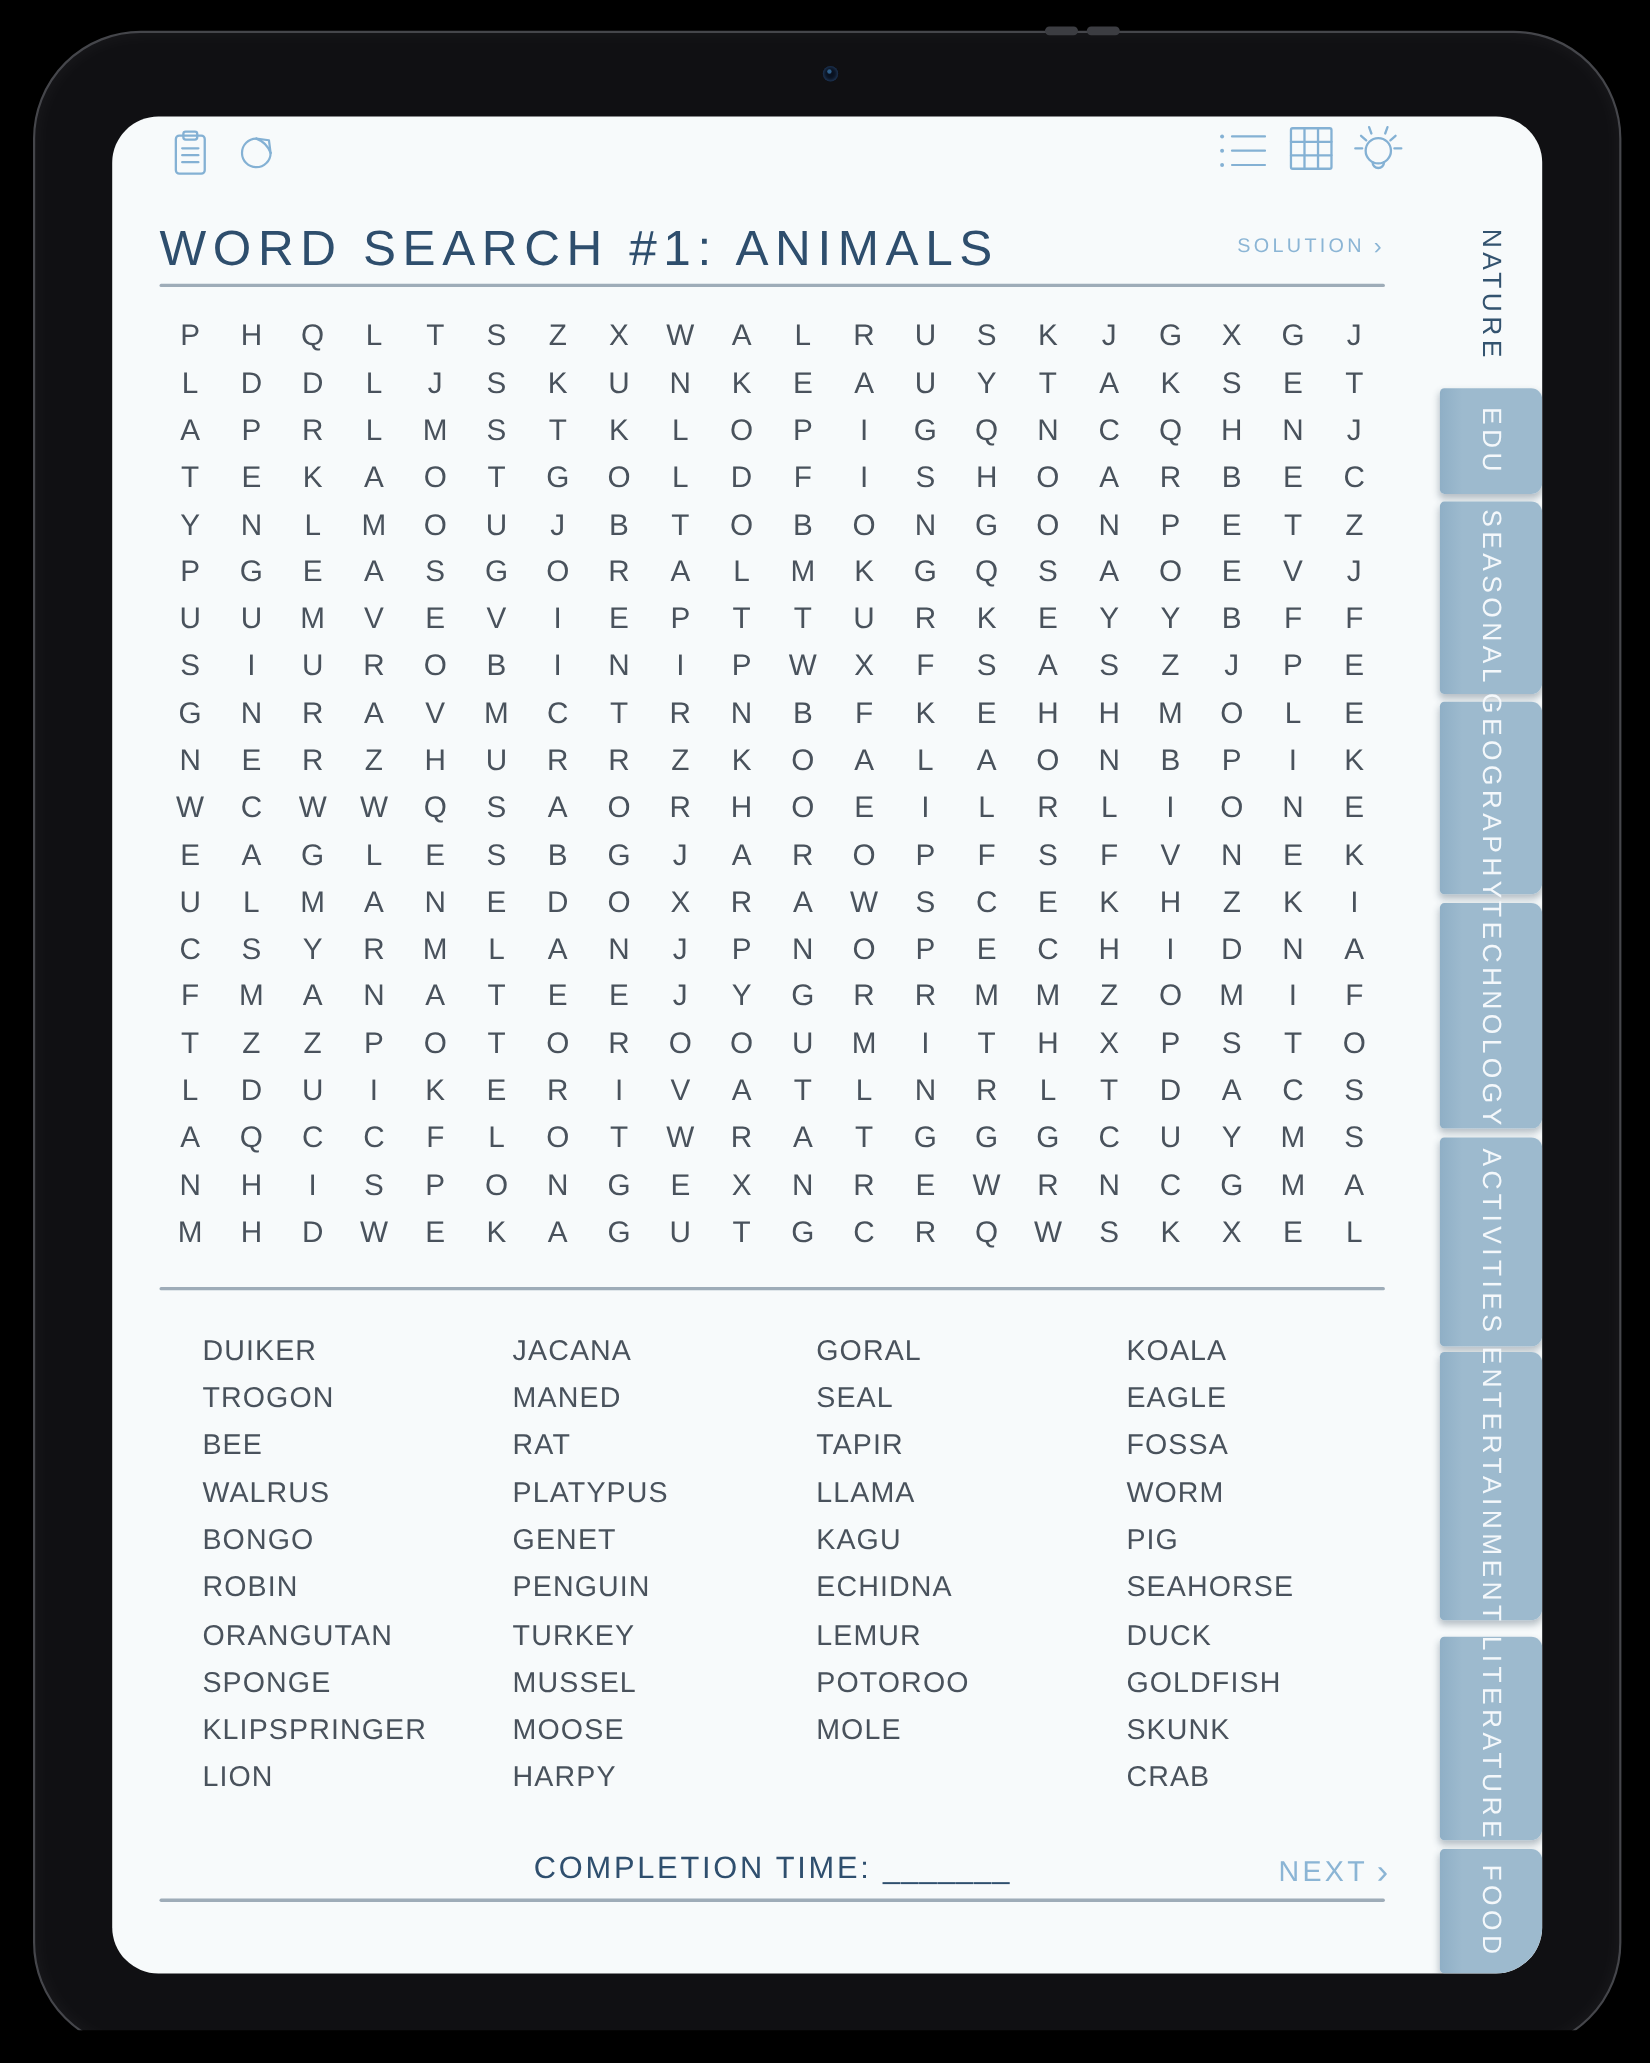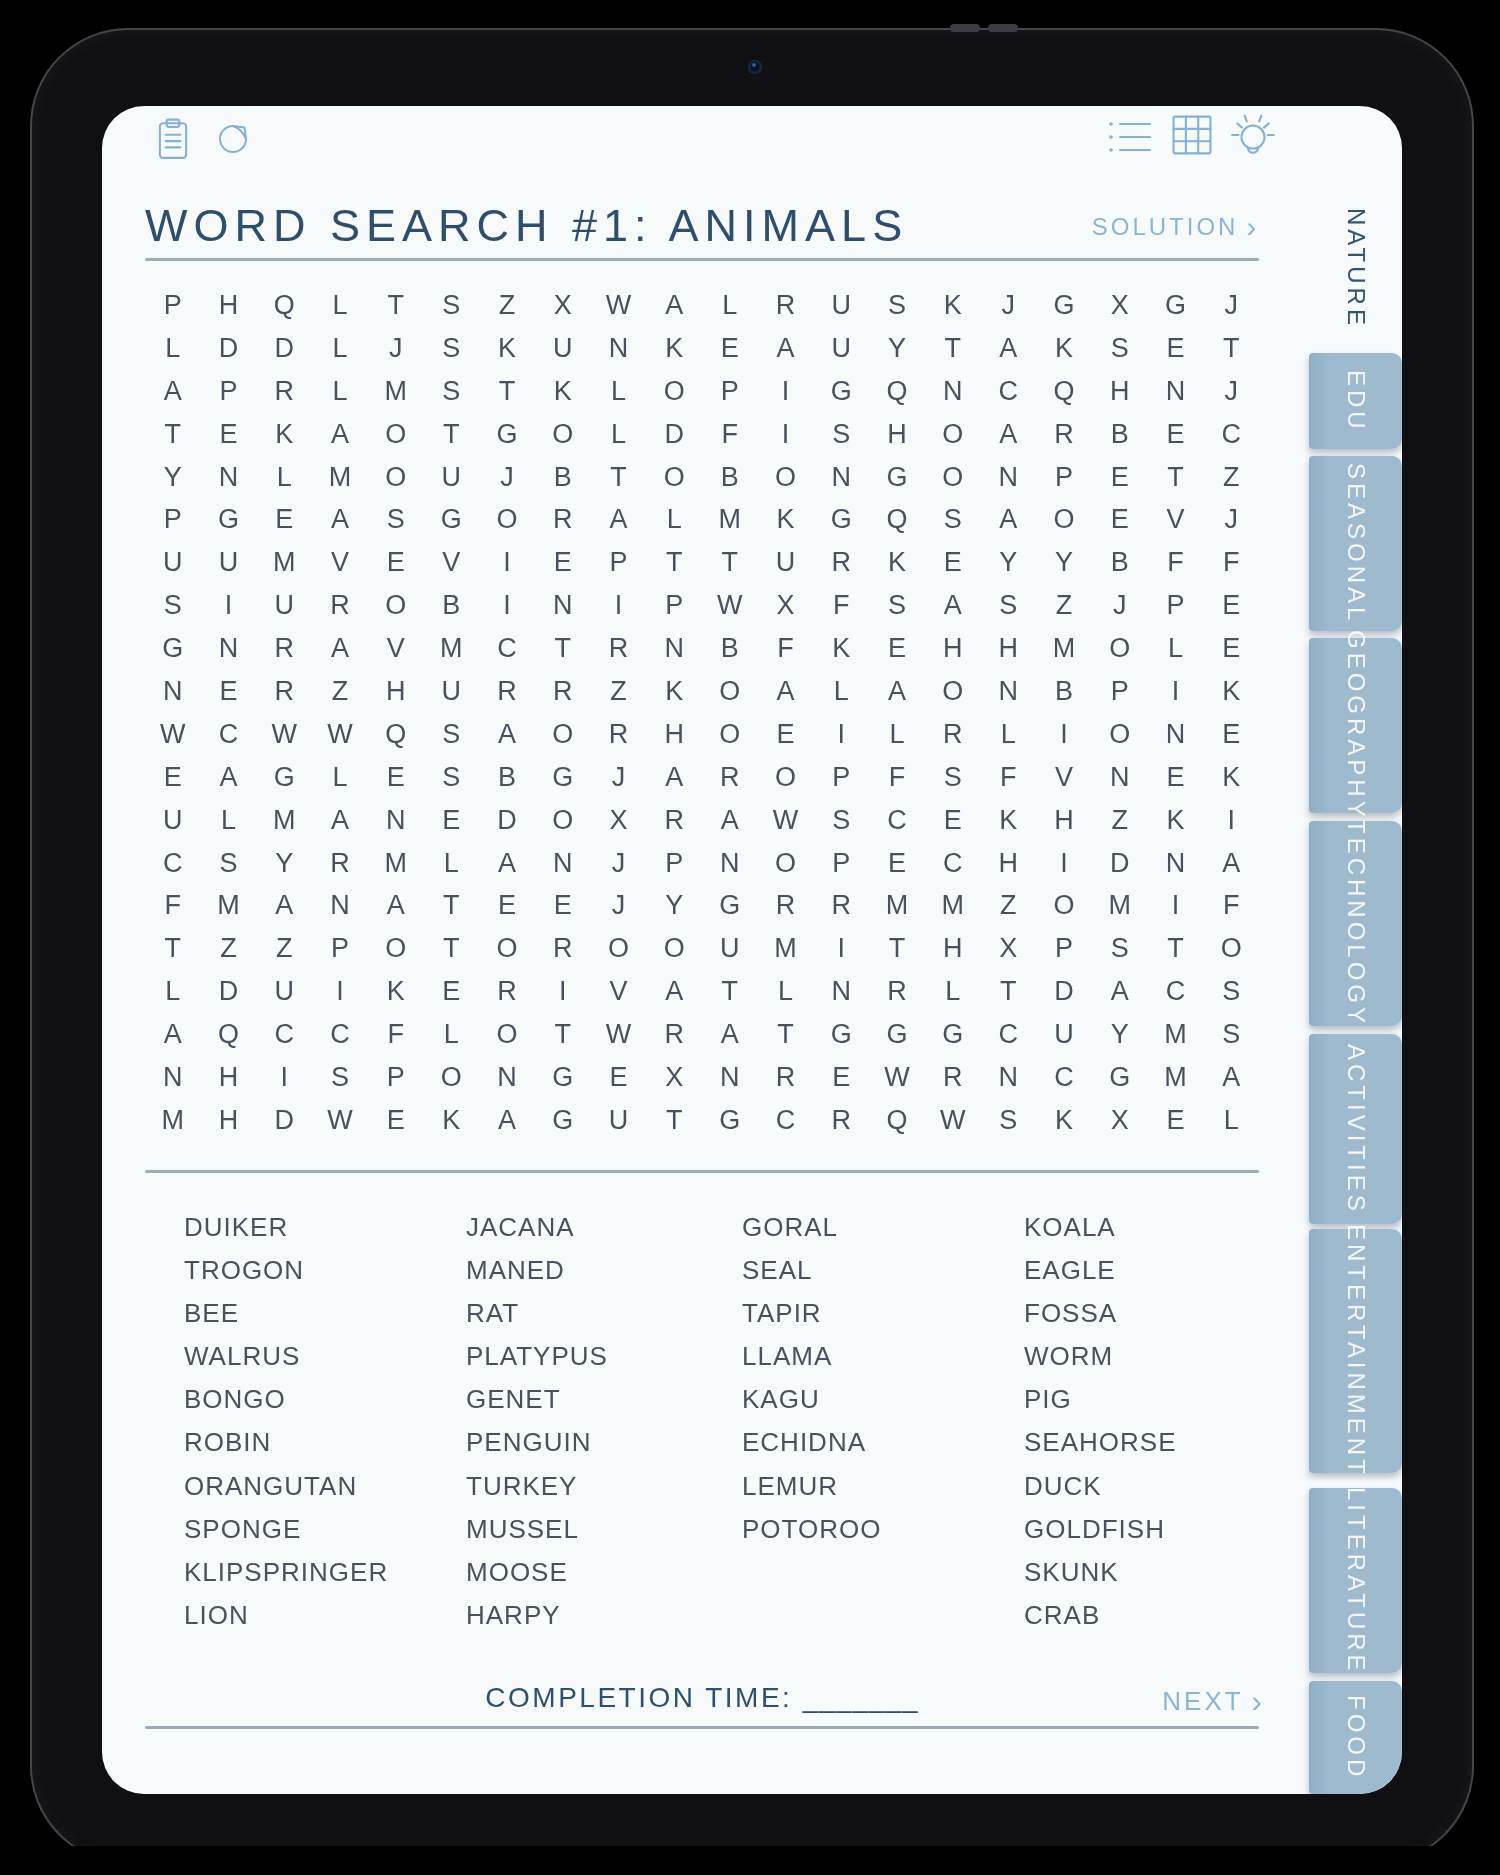--- a/index.html
+++ b/index.html
@@ -18,21 +18,21 @@
   #screen{position:absolute;left:70px;top:76px;width:1300px;height:1688px;
           background:#f7fafb;border-radius:42px;overflow:hidden;color:#49525c;}
   
   .icon{position:absolute;}
   .icon svg{display:block;}
   .stroke{fill:none;stroke:#84b1d4;stroke-width:2;stroke-linecap:round;stroke-linejoin:round;}
   
   #title{position:absolute;left:43px;top:94px;font-size:45px;font-weight:300;
          color:#2e4e6d;letter-spacing:6px;white-space:nowrap;}
   .link{position:absolute;color:#8bb5d5;letter-spacing:3px;font-weight:300;white-space:nowrap;}
-  #solution-link{top:105px;right:143px;font-size:24px;}
+  #solution-link{top:105px;right:143px;font-size:18px;}
   #next-link{top:1578px;right:137px;font-size:26px;}
   .chev{font-size:1.2em;vertical-align:-2px;margin-left:8px;}
   .divider{position:absolute;left:43px;width:1114px;height:3px;background:#8e9dac;
            opacity:.85;border-radius:2px;}
   
   #letter-grid{position:absolute;left:43px;top:178px;width:1114px;
                display:grid;grid-template-columns:repeat(20,1fr);grid-auto-rows:42.9px;
                justify-items:center;align-items:center;}
   #letter-grid .cell{font-size:27px;font-weight:300;color:#49525c;}
   
@@ -555,20 +555,21 @@
           </div>
           <div class="word-col">
             <div class="word">GORAL</div>
             <div class="word">SEAL</div>
             <div class="word">TAPIR</div>
             <div class="word">LLAMA</div>
             <div class="word">KAGU</div>
             <div class="word">ECHIDNA</div>
             <div class="word">LEMUR</div>
             <div class="word">POTOROO</div>
+            <div class="word">MOLE</div>
           </div>
           <div class="word-col">
             <div class="word">KOALA</div>
             <div class="word">EAGLE</div>
             <div class="word">FOSSA</div>
             <div class="word">WORM</div>
             <div class="word">PIG</div>
             <div class="word">SEAHORSE</div>
             <div class="word">DUCK</div>
             <div class="word">GOLDFISH</div>

